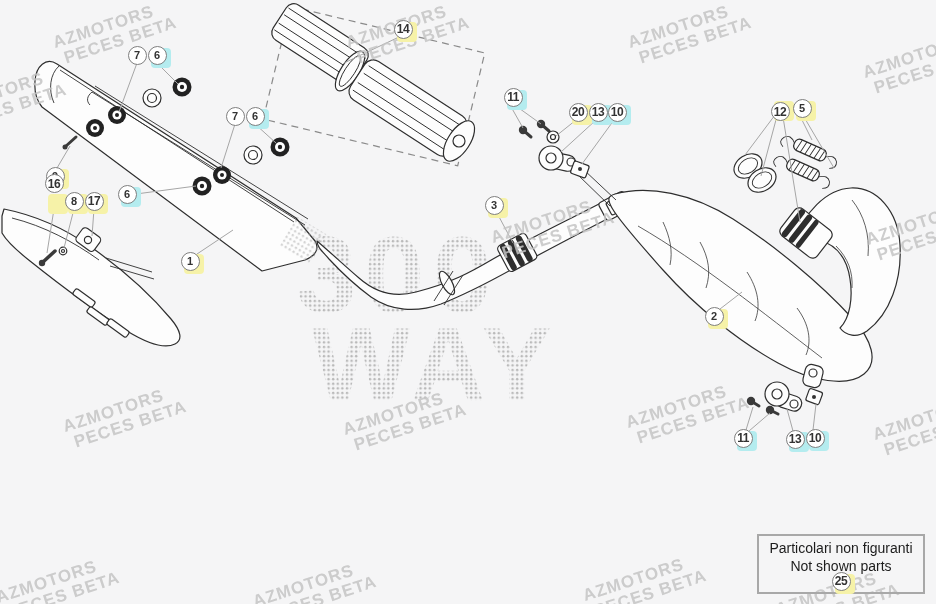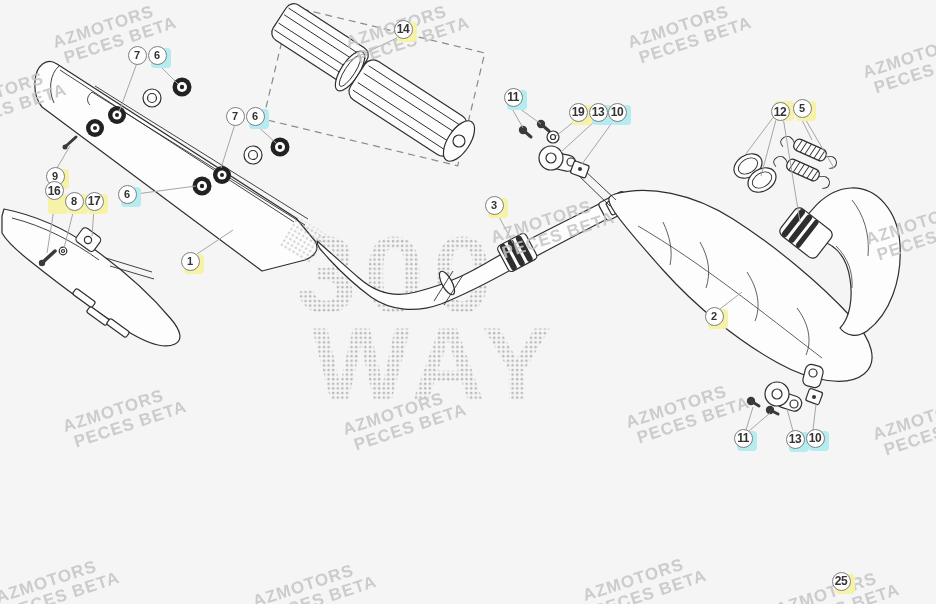--- a/index.html
+++ b/index.html
@@ -329,33 +329,33 @@
       <div class="hl" style="background: rgb(180, 236, 239); left: 151px; top: 48px;"></div>
       <div class="co" style="left: 147.5px; top: 45.5px;">6</div>
       <div class="co" style="left: 225.5px; top: 106.5px;">7</div>
       <div class="hl" style="background: rgb(180, 236, 239); left: 249px; top: 109px;"></div>
       <div class="co" style="left: 245.5px; top: 106.5px;">6</div>
       <div class="hl" style="background: rgb(246, 242, 168); left: 397px; top: 22px;"></div>
       <div class="co two" style="left: 393.5px; top: 19.5px;">14</div>
       <div class="hl" style="background: rgb(180, 236, 239); left: 507px; top: 90px;"></div>
       <div class="co two" style="left: 503.5px; top: 87.5px;">11</div>
       <div class="hl" style="background: rgb(246, 242, 168); left: 572px; top: 105px;"></div>
-      <div class="co two" style="left: 568.5px; top: 102.5px;">19</div>
+      <div class="co two" style="left: 568.5px; top: 102.5px;">20</div>
       <div class="hl" style="background: rgb(180, 236, 239); left: 592px; top: 105px;"></div>
       <div class="co two" style="left: 588.5px; top: 102.5px;">13</div>
       <div class="hl" style="background: rgb(180, 236, 239); left: 611px; top: 105px;"></div>
       <div class="co two" style="left: 607.5px; top: 102.5px;">10</div>
       <div class="hl" style="background: rgb(246, 242, 168); left: 774px; top: 101px;"></div>
       <div class="co two" style="left: 770.5px; top: 102px;">12</div>
       <div class="hl" style="background: rgb(246, 242, 168); left: 796px; top: 101px;"></div>
       <div class="co" style="left: 792.5px; top: 98.5px;">5</div>
       <div class="hl" style="background: rgb(246, 242, 168); left: 49px; top: 169px;"></div>
       <div class="co" style="left: 45.5px; top: 166.5px;">9</div>
       <div class="hl" style="background: rgb(246, 242, 168); left: 48px; top: 194px;"></div>
-      <div class="co two" style="left: 44.5px; top: 181px;">16</div>
+      <div class="co two" style="left: 44.5px; top: 174px;">16</div>
       <div class="hl" style="background: rgb(246, 242, 168); left: 68px; top: 194px;"></div>
       <div class="co" style="left: 64.5px; top: 191.5px;">8</div>
       <div class="hl" style="background: rgb(246, 242, 168); left: 88px; top: 194px;"></div>
       <div class="co two" style="left: 84.5px; top: 191.5px;">17</div>
       <div class="hl" style="background: rgb(180, 236, 239); left: 121px; top: 187px;"></div>
       <div class="co" style="left: 117.5px; top: 184.5px;">6</div>
       <div class="hl" style="background: rgb(246, 242, 168); left: 488px; top: 198px;"></div>
       <div class="co" style="left: 484.5px; top: 195.5px;">3</div>
       <div class="hl" style="background: rgb(246, 242, 168); left: 184px; top: 254px;"></div>
       <div class="co" style="left: 180.5px; top: 251.5px;">1</div>
@@ -364,14 +364,18 @@
       <div class="hl" style="background: rgb(180, 236, 239); left: 737px; top: 431px;"></div>
       <div class="co two" style="left: 733.5px; top: 428.5px;">11</div>
       <div class="hl" style="background: rgb(180, 236, 239); left: 789px; top: 432px;"></div>
       <div class="co two" style="left: 785.5px; top: 429.5px;">13</div>
       <div class="hl" style="background: rgb(180, 236, 239); left: 809px; top: 431px;"></div>
       <div class="co two" style="left: 805.5px; top: 428.5px;">10</div>
       <div class="hl" style="background: rgb(246, 242, 168); left: 835px; top: 574px;"></div>
       <div class="co two" style="left: 831.5px; top: 571.5px;">25</div>
     </div>
 
+  <div id="infobox">
+    <div>Particolari non figuranti</div>
+    <div>Not shown parts</div>
+  </div>
 
 </div>
 
 </body></html>

